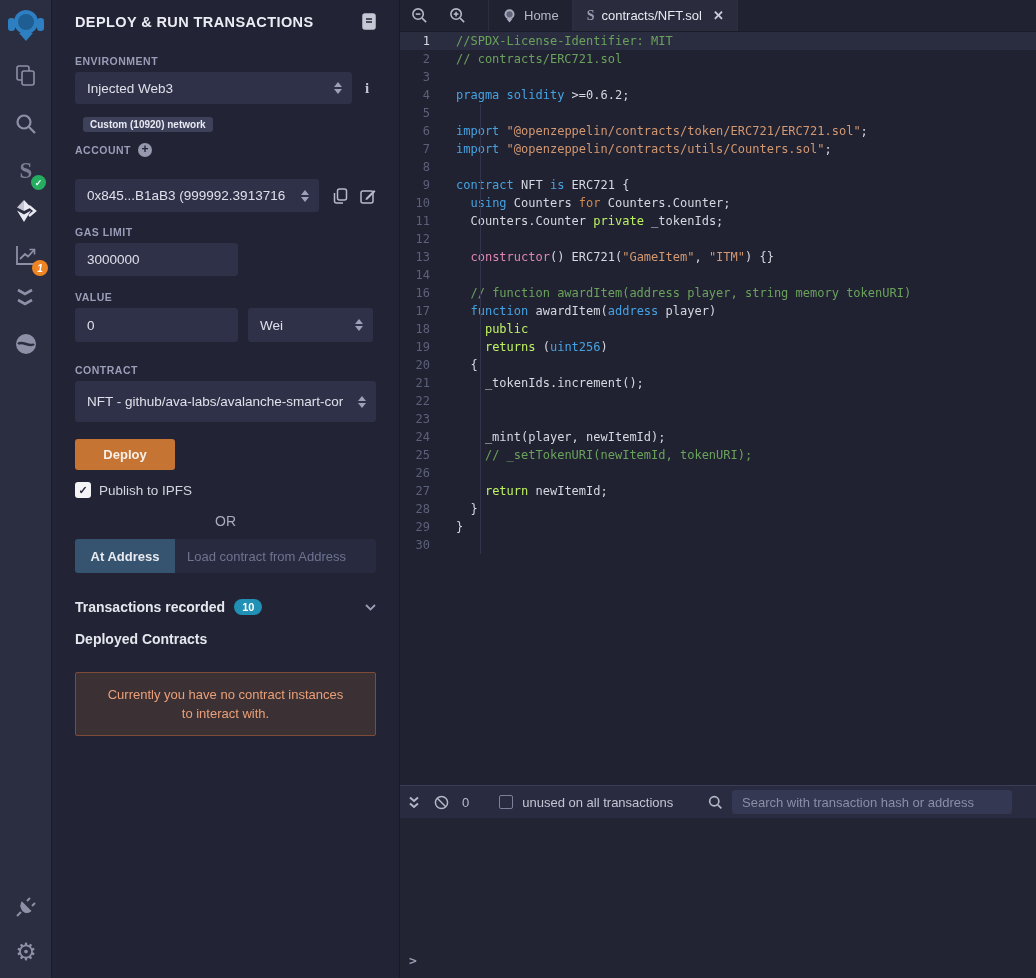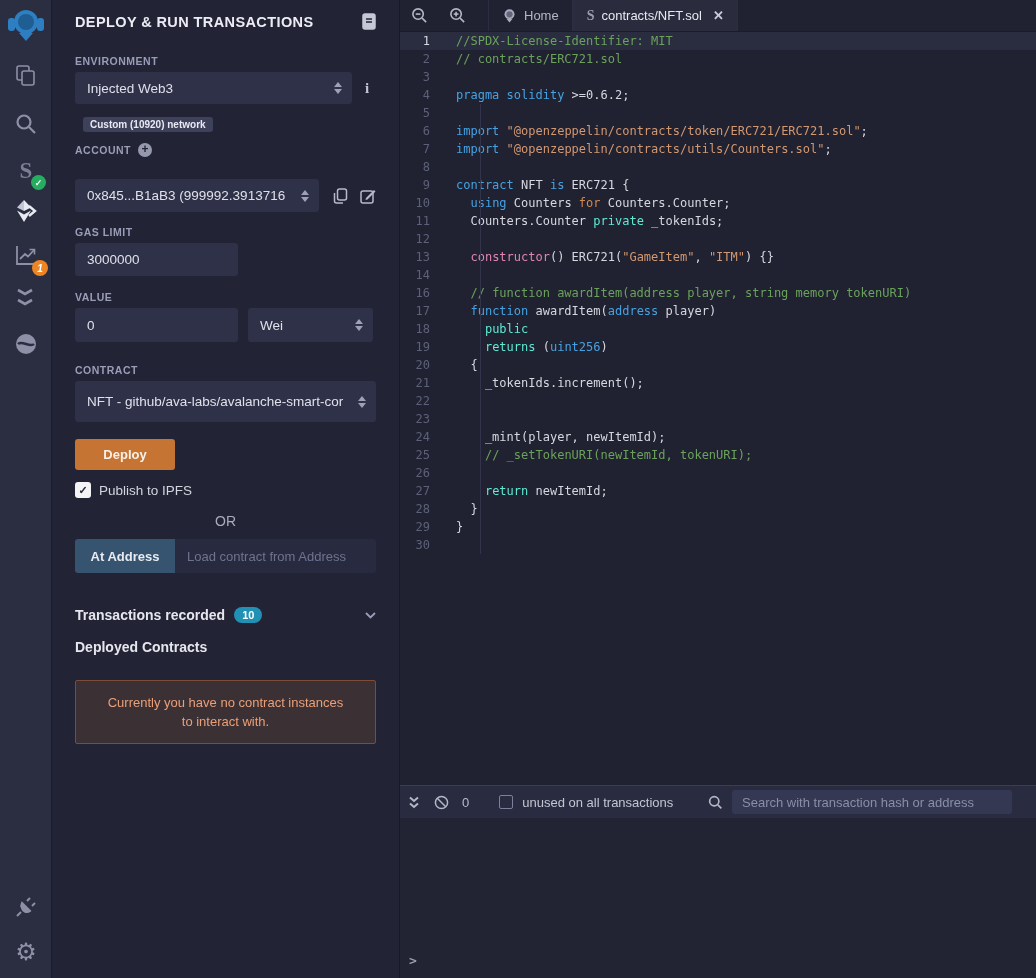--- a/index.html
+++ b/index.html
@@ -91,21 +91,21 @@
   }
   .tab.active { background:#2a2c3e; color:#e8e9f1; }
   .tab .close-x { font-size:13px; color:#c9cbd8; font-weight:bold; margin-left:4px; }
   #code { position:absolute; left:0; top:32px; width:636px; }
   .code-row { display:flex; height:18px; line-height:18px; font-family:"DejaVu Sans Mono", monospace; font-size:12px; }
   .code-row.active { background:#2a2d3f; }
   .code-row .ln { width:56px; text-align:right; padding-right:26px; color:#5c617a; flex:none; }
   .code-row.active .ln { color:#d6d8e2; }
   .code-text { white-space:pre; color:#d6d7e0; }
   .tok-cm{color:#6aa25c} .tok-kw{color:#45a2e2} .tok-str{color:#d29871}
-  .tok-kw2{color:#d08a4e} .tok-kw3{color:#5eead4} .tok-fn{color:#e085b5} .tok-tx{color:#d6d7e0}
+  .tok-kw2{color:#d08a4e} .tok-kw3{color:#bef264} .tok-fn{color:#e085b5} .tok-tx{color:#d6d7e0}
   #indent-guide { position:absolute; left:80px; top:104px; width:1px; height:450px; background:#31344a; }
   
   #term-bar {
     position:absolute; left:0; top:785px; width:636px; height:33px; background:#292c40;
     border-top:1px solid #3a3d55; display:flex; align-items:center; padding:0 24px 0 8px;
   }
   .term-count { color:#b9bcc9; font-size:13px; margin-left:13px; }
   .term-chk { width:14px; height:14px; border:1px solid #7c809a; border-radius:2px; background:transparent; margin-left:30px; cursor:pointer; }
   .term-label { color:#c3c5d2; font-size:13px; margin-left:9px; }
   .term-input {
@@ -265,21 +265,21 @@
       <span style="font-size:13.5px;color:#d3d5e0;margin-left:8px">Publish to IPFS</span>
     </div>
 
     <div class="or-divider" style="margin-top:15px">OR</div>
 
     <div class="row" style="margin-top:10px">
       <button class="at-addr-btn">At Address</button>
       <input class="at-addr-input" placeholder="Load contract from Address" style="">
     </div>
 
-    <div class="row" style="margin-top:34px;justify-content:space-between">
+    <div class="row" style="margin-top:26px;justify-content:space-between">
       <span class="row">
         <span class="section-title">Transactions recorded</span>
         <span class="count-badge">10</span>
       </span>
       <span class="icon-btn">
         <svg width="11" height="7" viewBox="0 0 11 7" fill="none" stroke="#9a9db5" stroke-width="1.8">
           <path d="M1 1 L5.5 5.5 L10 1"></path>
         </svg>
       </span>
     </div>

